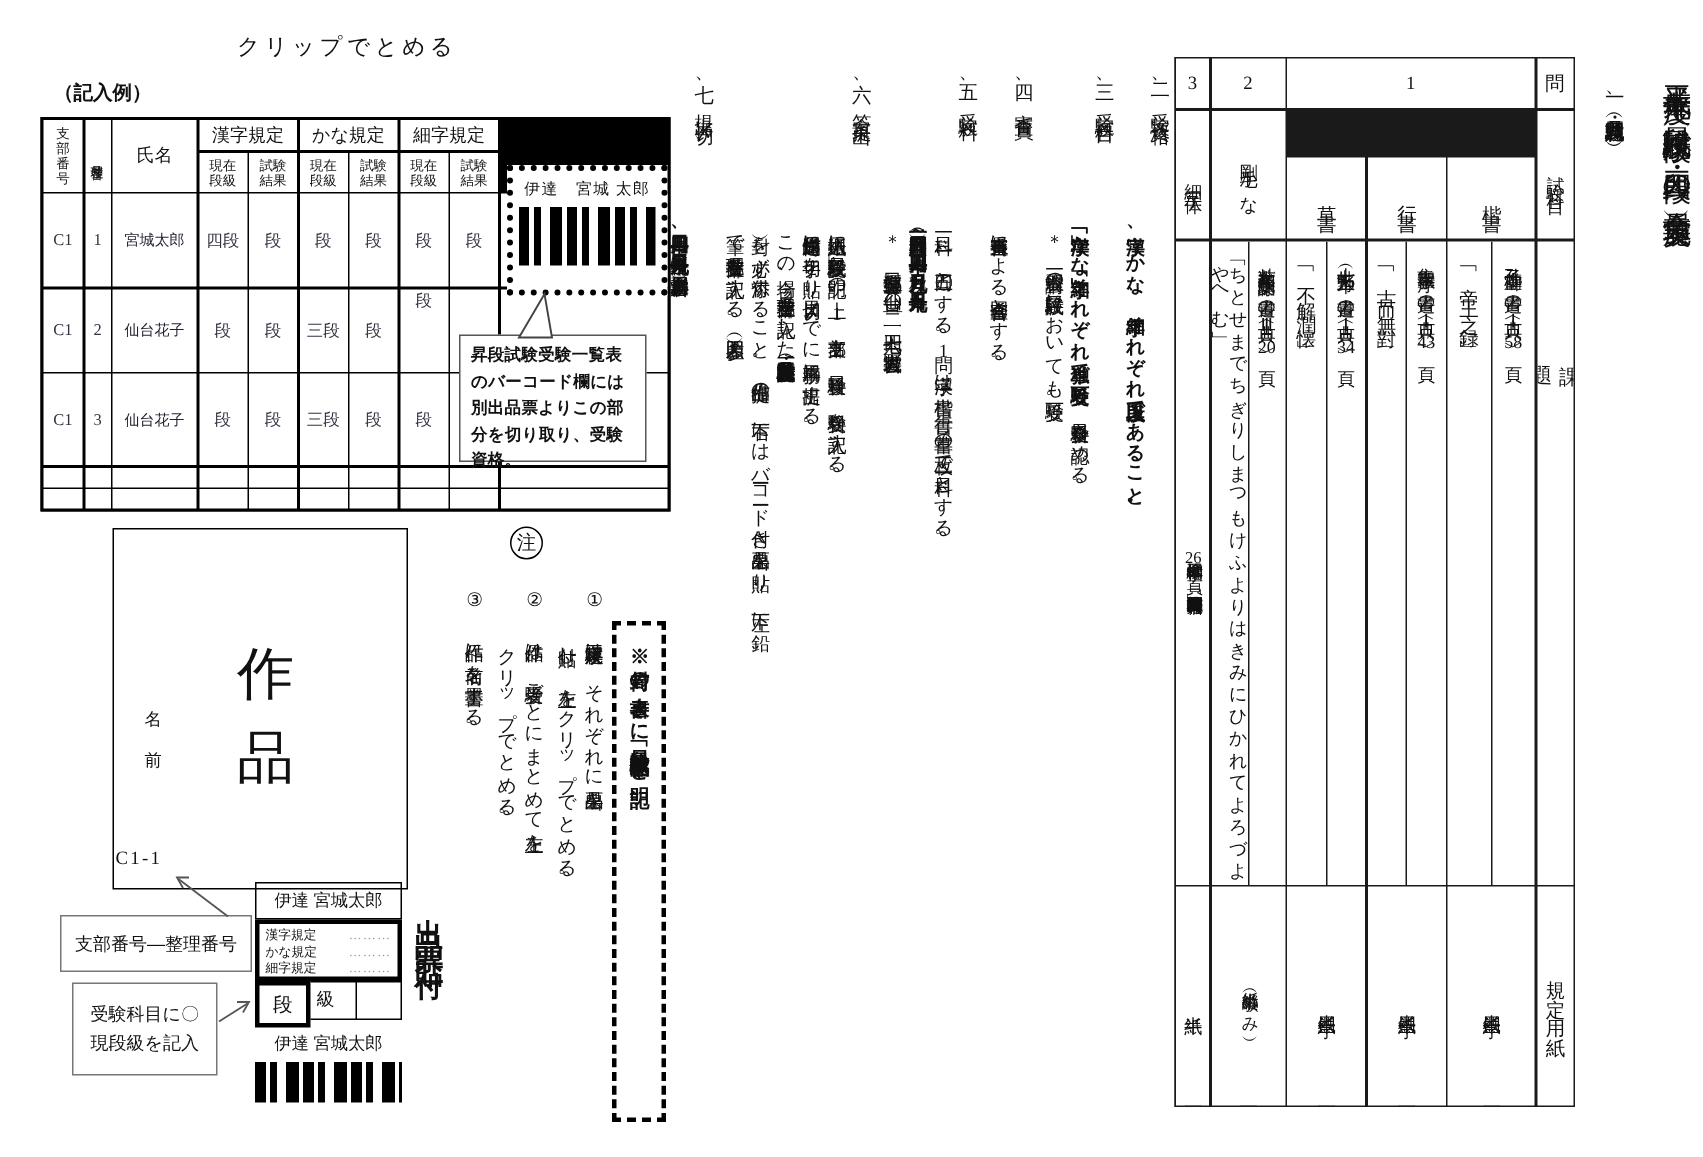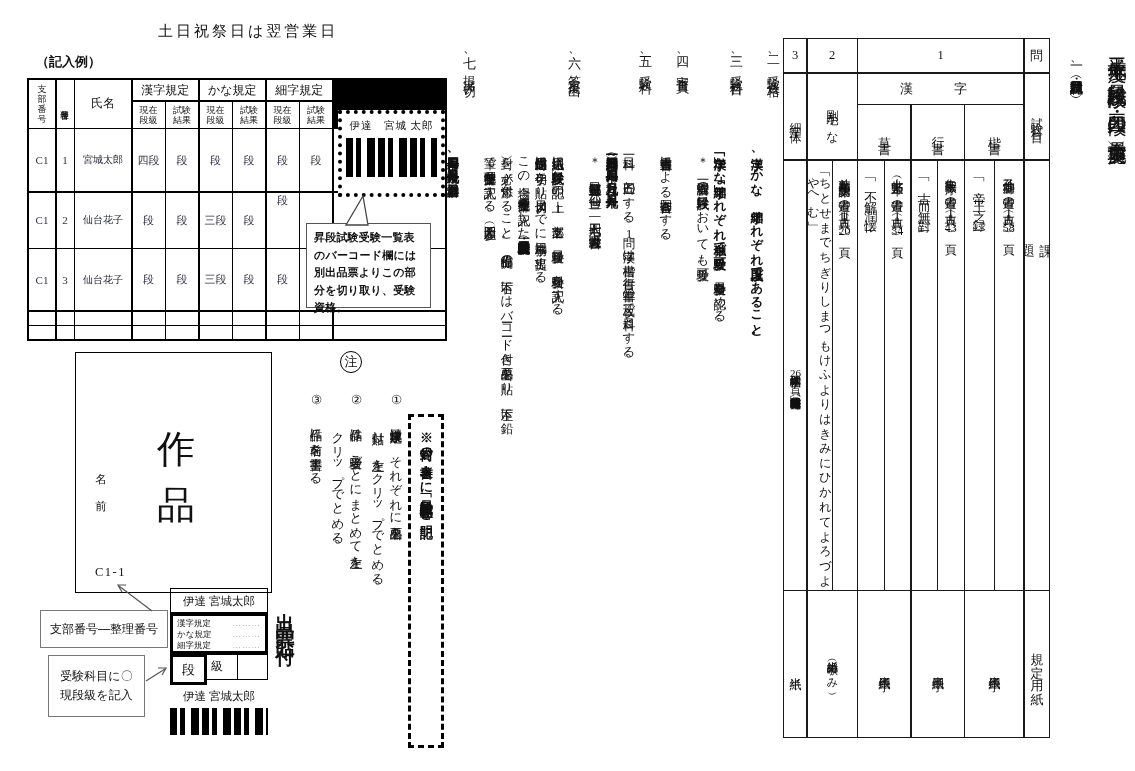--- a/index.html
+++ b/index.html
@@ -69,21 +69,21 @@
 
   
   #bubble { left:306px; top:223px; width:125px; height:85px; border:1.5px solid #555; background:#fff; z-index:11;
             font-family:"Liberation Sans",sans-serif; font-weight:bold; font-size:11px; line-height:1.6;
             padding:5px 7px; letter-spacing:0.2px; }
 
   
   #envelope { left:75px; top:352px; width:197px; height:241px; border:1.5px solid #000; background:#fff; }
   #env-big { left:157px; top:401px; font-size:38px; letter-spacing:56px; line-height:1; }
   #env-name { left:93px; top:464px; font-size:11.5px; letter-spacing:27px; }
-  #env-code { left:95px; top:565px; font-size:12.5px; letter-spacing:1.5px; }
+  #env-code { left:77px; top:565px; font-size:12.5px; letter-spacing:1.5px; }
 
   
   #chuu { left:340px; top:351px; width:22px; height:22px; border:1.3px solid #000; border-radius:50%;
           font-size:13px; text-align:center; line-height:20px; }
   #notes { left:293px; top:392px; width:112px; height:345px; writing-mode:vertical-rl; text-orientation:upright; }
   #notes .nitem { margin-left:4px; }
   #notes p { line-height:18px; font-size:12.5px; }
   #notes .numc { display:inline-block; margin-bottom:13px; }
   #notes .cont { padding-top:31px; }
 
@@ -124,21 +124,20 @@
   <div class="etc num" style="grid-column:2;grid-row:1">2</div>
   <div class="etc num" style="grid-column:3/6;grid-row:1">1</div>
   <div class="etc hlabel" style="grid-column:6;grid-row:1">問</div>
 
   <div class="etc" style="grid-column:1;grid-row:2/4">
     <span class="vl" style="font-size:12px;letter-spacing:3px;padding-top:6px">細字三体</span>
     </div>
   <div class="etc" style="grid-column:2;grid-row:2/4">
     <span class="vl" style="font-size:12px;letter-spacing:3px;padding-top:6px">剛毛かな</span>
     </div>
-  <div class="etc" style="grid-column:3/6;grid-row:2;font-size:13px;letter-spacing:14px">漢　字</div>
   <div class="etc" style="grid-column:3;grid-row:3">
     <span class="vl" style="font-size:13px;letter-spacing:6px">草書</span>
     </div>
   <div class="etc" style="grid-column:4;grid-row:3">
     <span class="vl" style="font-size:13px;letter-spacing:6px">行書</span>
     </div>
   <div class="etc" style="grid-column:5;grid-row:3">
     <span class="vl" style="font-size:13px;letter-spacing:6px">楷書</span>
     </div>
   <div class="etc" style="grid-column:6;grid-row:2/4">
@@ -242,21 +241,21 @@
   <div class="item">
     <p class="head">七、提出〆切</p>
     <p class="ln"><span class="b">四月二十日、九月二十日</span><span>（土日祝祭日は翌営業日）事務局必着</span></p>
   </div>
 </div>
 
 <div class="abs" id="dashed-note">
   <span>※封筒の表書きに「昇段試験作品在中」と明記</span>
 </div>
 
-<div class="abs" id="roster-title">土日祝祭日は翌営業日</div>
+<div class="abs" id="roster-title">クリップでとめる</div>
 <div class="abs" id="roster-example">（記入例）</div>
 
 <div class="abs" id="roster">
   <div class="rc hdr-sm" style="grid-column:1;grid-row:1/3">支部番号</div>
   <div class="rc hdr-v" style="grid-column:2;grid-row:1/3">整理番号</div>
   <div class="rc hdr" style="grid-column:3;grid-row:1/3">氏名</div>
   <div class="rc hdr" style="grid-column:4/6;grid-row:1">漢字規定</div>
   <div class="rc hdr-sm" style="grid-column:4;grid-row:2">現在段級</div>
   <div class="rc hdr-sm" style="grid-column:5;grid-row:2">試験結果</div>
   <div class="rc hdr" style="grid-column:6/8;grid-row:1">かな規定</div>

